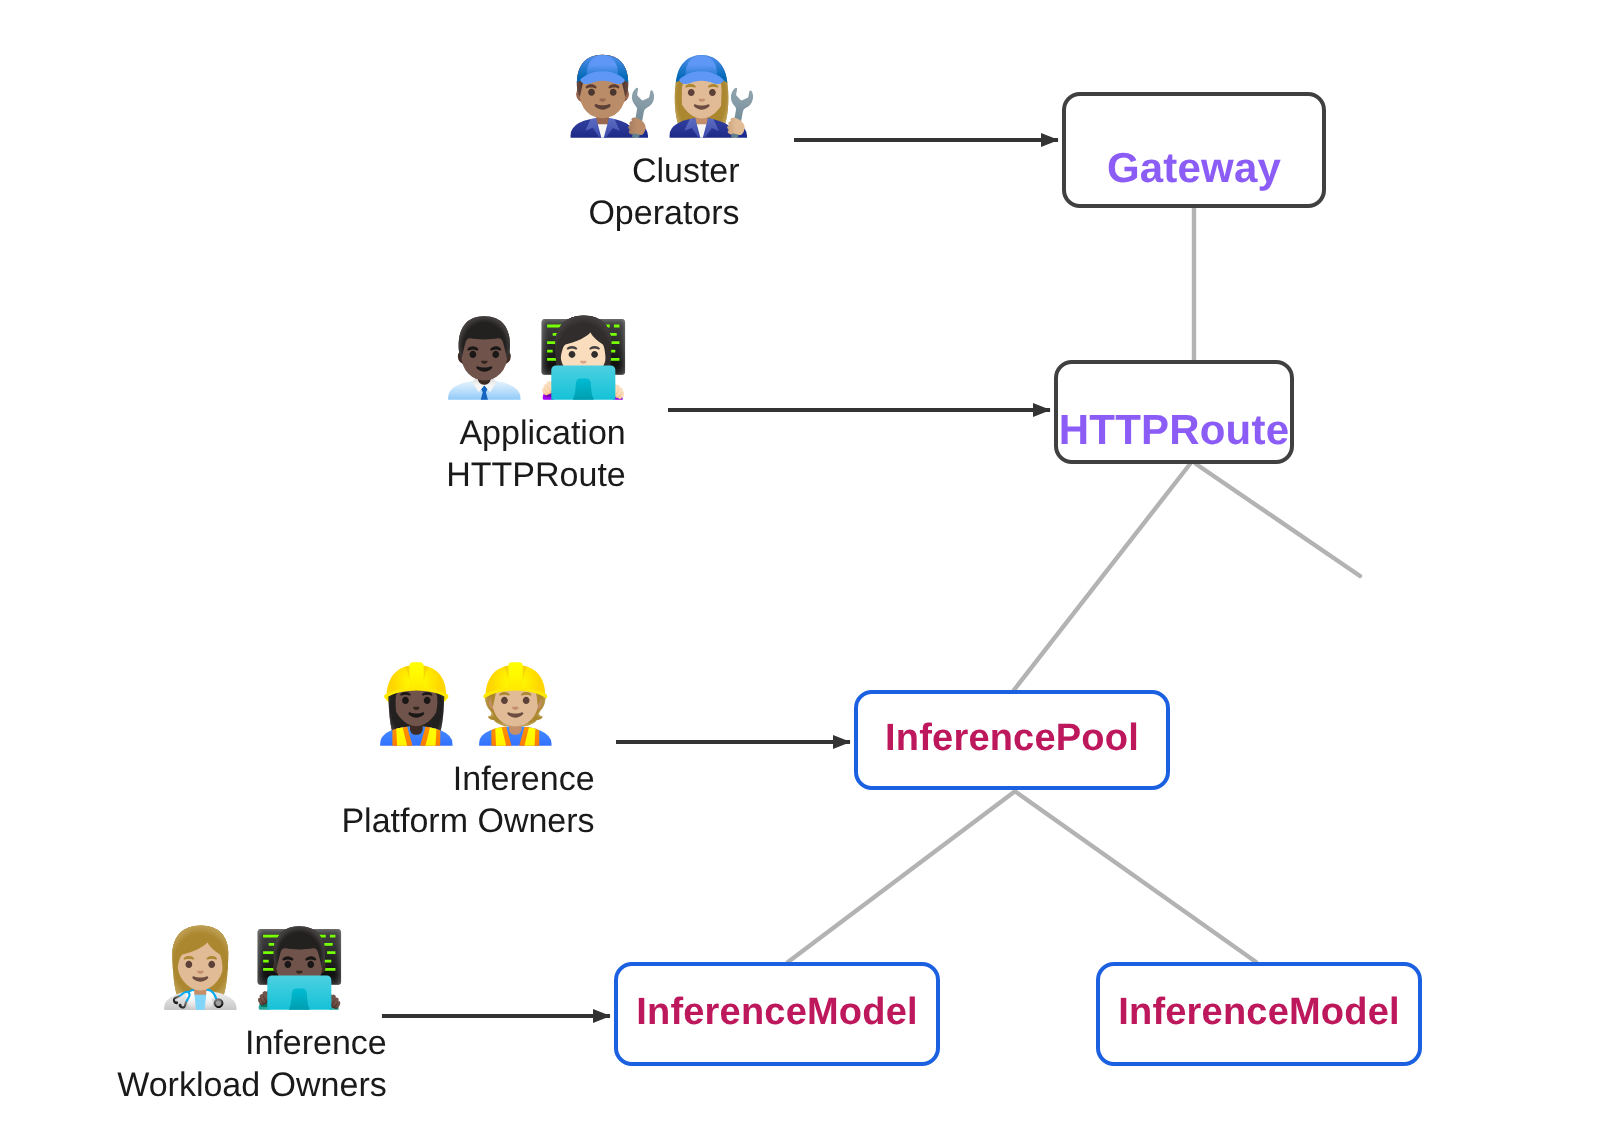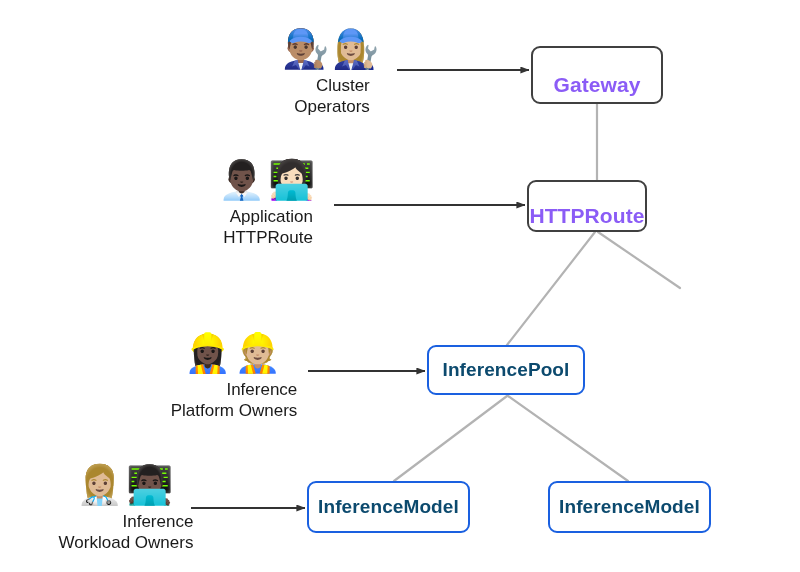--- a/index.html
+++ b/index.html
@@ -48,21 +48,21 @@
   }
   .node.core .node-label {
     color: #8b5cf6;
     font-size: 21px;
     margin-top: 20px;
   }
   .node.ext {
     border: 2.4px solid #1a60e0;
   }
   .node.ext .node-label {
-    color: #0c4a6e;
+    color: #be185d;
     font-size: 19px;
   }
 
   #node-gateway      { left: 531px; top: 46px;  width: 132px; height: 58px; }
   #node-httproute    { left: 527px; top: 180px; width: 120px; height: 52px; }
   #node-service      { left: 611px; top: 288px; width: 146px; height: 53px; }
   #node-inferencepool{ left: 427px; top: 345px; width: 158px; height: 50px; }
   #node-inferencemodel-1 { left: 307px; top: 481px; width: 163px; height: 52px; }
   #node-inferencemodel-2 { left: 548px; top: 481px; width: 163px; height: 52px; }
 

